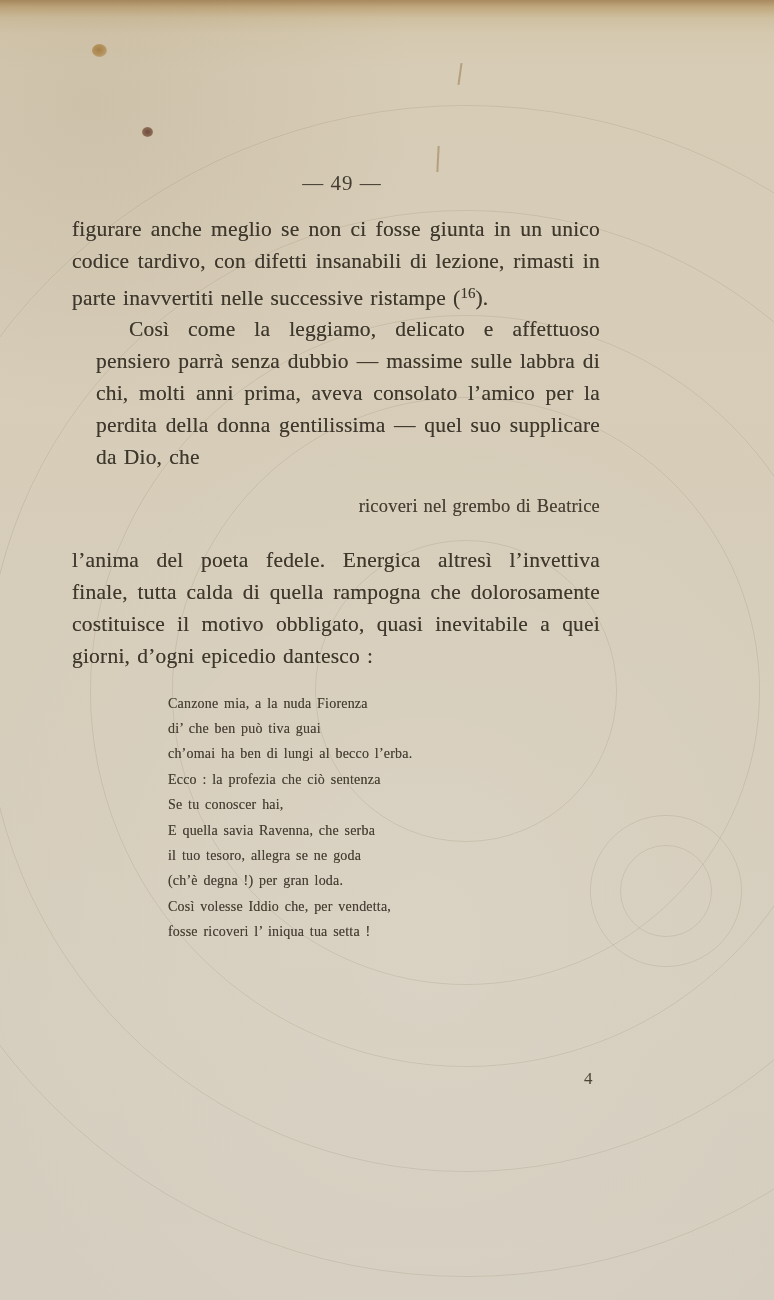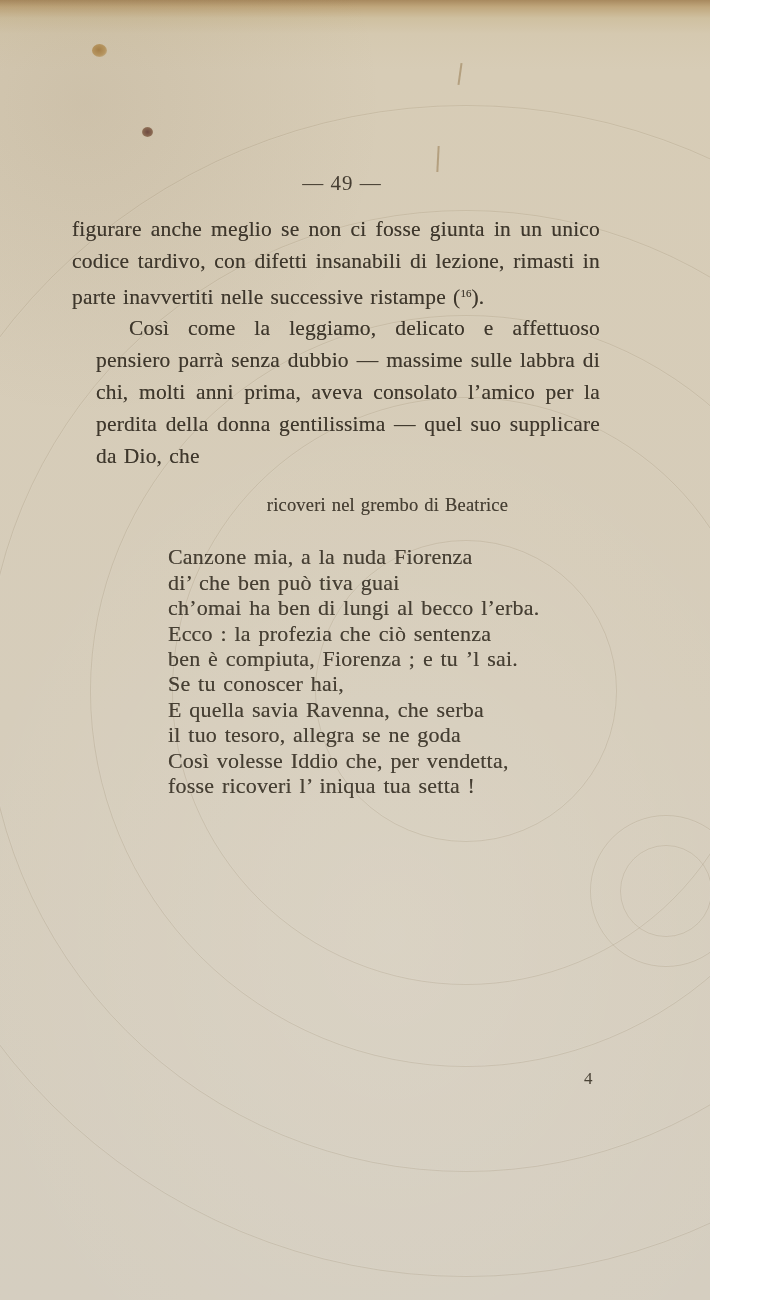--- a/index.html
+++ b/index.html
@@ -3,21 +3,21 @@
 <meta charset="utf-8">
 <style>
   html, body { margin: 0; padding: 0; }
   body {
     width: 774px; height: 1300px;
     overflow: hidden;
     font-family: "Liberation Serif", "DejaVu Serif", serif;
   }
   .page {
     position: relative;
-    width: 710px; height: 1300px;
+    width: 774px; height: 1300px;
     background:
       radial-gradient(ellipse 90% 60% at 55% 72%, rgba(255,255,255,0.10), rgba(255,255,255,0) 70%),
       radial-gradient(ellipse 70% 40% at 12% 8%, rgba(120,95,60,0.10), rgba(120,95,60,0) 60%),
       linear-gradient(180deg, #a8895e 0px, #c0a77d 7px, #cfc0a0 18px, #d5c9b0 34px, #d7ccb6 70px, #d6cdbb 55%, #d5cec0 100%);
     overflow: hidden;
   }
   
   .stamp {
     position: absolute;
     border: 1.5px solid rgba(115, 92, 60, 0.14);
@@ -49,36 +49,36 @@
     font-size: 21.5px;
     line-height: 31.8px;
     text-align: justify;
     word-spacing: 1.5px;
     letter-spacing: 0.2px;
     text-shadow: 0 0 0.5px rgba(62,55,44,0.55);
   }
   .para { margin: 0; }
   .para.indented { text-indent: 33px; margin-left: 24px; }
   .footnote-ref {
-    font-size: 11px;
+    font-size: 15px;
     letter-spacing: 0;
     vertical-align: 7px;
   }
   .verse-quote {
     margin: 20px 0 26px 103px;
     font-size: 18.5px;
     line-height: 26px;
-    text-align: center;
+    text-align: right;
     text-indent: 0;
     color: #463f33;
     word-spacing: 1px;
   }
   .poem {
     margin: 18px 0 0 96px;
-    font-size: 22px;
+    font-size: 14px;
     line-height: 25.4px;
     text-align: left;
     color: #463f33;
     word-spacing: 2px;
   }
   .poem-line { white-space: nowrap; }
   .signature-mark {
     position: absolute;
     left: 584px; top: 1069px;
     font-size: 17px;
@@ -106,30 +106,31 @@
   <div class="page-number">— 49 —</div>
 
   <div class="text-block">
 
     <p class="para"><span>figurare anche meglio se non ci fosse giunta in un unico codice tardivo, con difetti insanabili di le­zione, rimasti in parte inavvertiti nelle successive ristampe (</span><sup class="footnote-ref">16</sup><span>).</span></p>
 
     <p class="para indented">Così come la leggiamo, delicato e affettuoso pensiero parrà senza dubbio — massime sulle lab­bra di chi, molti anni prima, aveva consolato l’a­mico per la perdita della donna gentilissima — quel suo supplicare da Dio, che</p>
 
     <div class="verse-quote">ricoveri nel grembo di Beatrice</div>
 
+    <p class="para">l’anima del poeta fedele. Energica altresì l’invet­tiva finale, tutta calda di quella rampogna che do­lorosamente costituisce il motivo obbligato, quasi inevitabile a quei giorni, d’ogni epicedio dan­tesco :</p>
 
     <div class="poem">
       <div class="poem-line">Canzone mia, a la nuda Fiorenza</div>
       <div class="poem-line">di’ che ben può tiva guai</div>
       <div class="poem-line">ch’omai ha ben di lungi al becco l’erba.</div>
       <div class="poem-line">Ecco : la profezia che ciò sentenza</div>
-      <div class="poem-line">ben è compiuta, Fiorenza ; e tu ’l sai.</div>
       <div class="poem-line">Se tu conoscer hai,</div>
       <div class="poem-line">E quella savia Ravenna, che serba</div>
       <div class="poem-line">il tuo tesoro, allegra se ne goda</div>
+      <div class="poem-line">(ch’è degna !) per gran loda.</div>
       <div class="poem-line">Così volesse Iddio che, per vendetta,</div>
       <div class="poem-line">fosse ricoveri l’ iniqua tua setta !</div>
     </div>
   </div>
 
   <div class="signature-mark">4</div>
 
 </div>
 
 </body></html>

